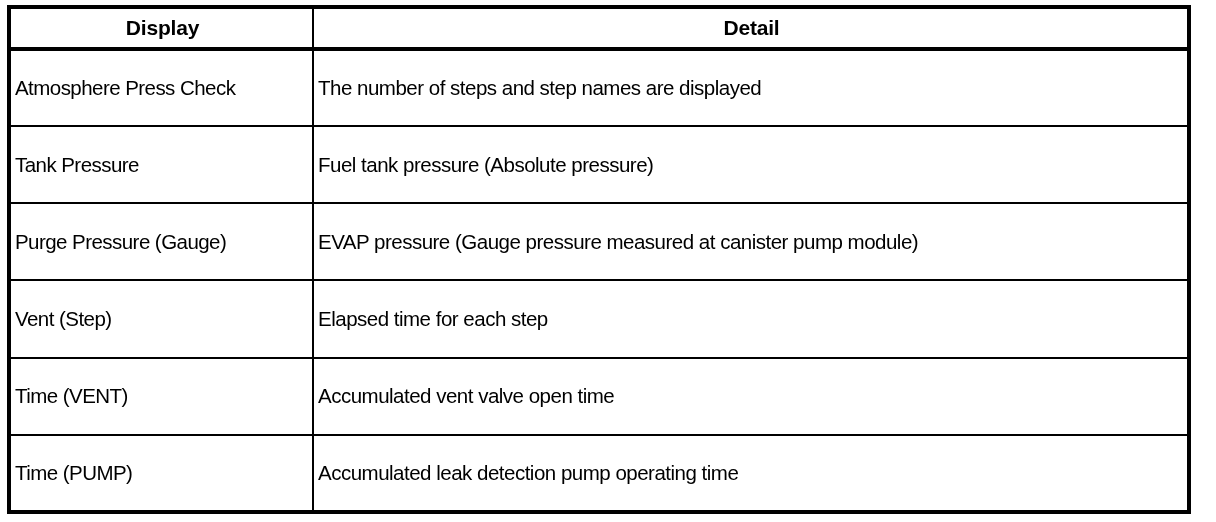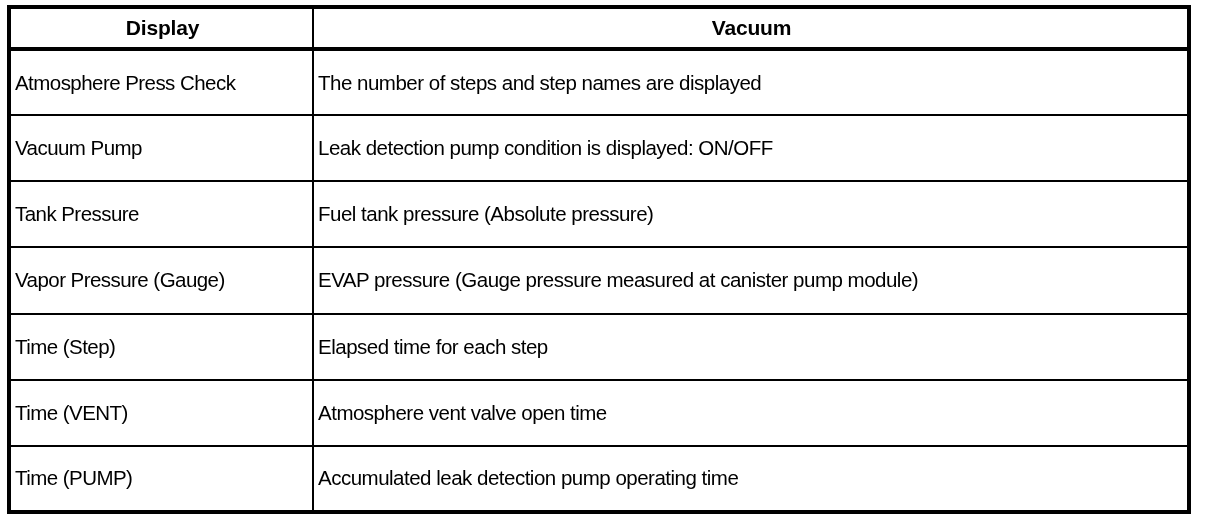--- a/index.html
+++ b/index.html
@@ -92,71 +92,63 @@
     <colgroup>
       <col class="col-display">
       <col class="col-detail">
     </colgroup>
     <thead>
       <tr>
         <th>
           <span class="txt">Display</span>
         </th>
         <th>
-          <span class="txt">Vacuum</span>
+          <span class="txt">Detail</span>
         </th>
       </tr>
     </thead>
     <tbody>
       <tr>
         <td class="cell-display">
           <span class="txt">Atmosphere Press Check</span>
         </td>
         <td class="cell-detail">
           <span class="txt">The number of steps and step names are displayed</span>
         </td>
       </tr>
       <tr>
         <td class="cell-display">
-          <span class="txt">Vacuum Pump</span>
-        </td>
-        <td class="cell-detail">
-          <span class="txt">Leak detection pump condition is displayed: ON/OFF</span>
-        </td>
-      </tr>
-      <tr>
-        <td class="cell-display">
           <span class="txt">Tank Pressure</span>
         </td>
         <td class="cell-detail">
           <span class="txt">Fuel tank pressure (Absolute pressure)</span>
         </td>
       </tr>
       <tr>
         <td class="cell-display">
-          <span class="txt">Vapor Pressure (Gauge)</span>
+          <span class="txt">Purge Pressure (Gauge)</span>
         </td>
         <td class="cell-detail">
           <span class="txt">EVAP pressure (Gauge pressure measured at canister pump module)</span>
         </td>
       </tr>
       <tr>
         <td class="cell-display">
-          <span class="txt">Time (Step)</span>
+          <span class="txt">Vent (Step)</span>
         </td>
         <td class="cell-detail">
           <span class="txt">Elapsed time for each step</span>
         </td>
       </tr>
       <tr>
         <td class="cell-display">
           <span class="txt">Time (VENT)</span>
         </td>
         <td class="cell-detail">
-          <span class="txt">Atmosphere vent valve open time</span>
+          <span class="txt">Accumulated vent valve open time</span>
         </td>
       </tr>
       <tr>
         <td class="cell-display">
           <span class="txt">Time (PUMP)</span>
         </td>
         <td class="cell-detail">
           <span class="txt">Accumulated leak detection pump operating time</span>
         </td>
       </tr>

